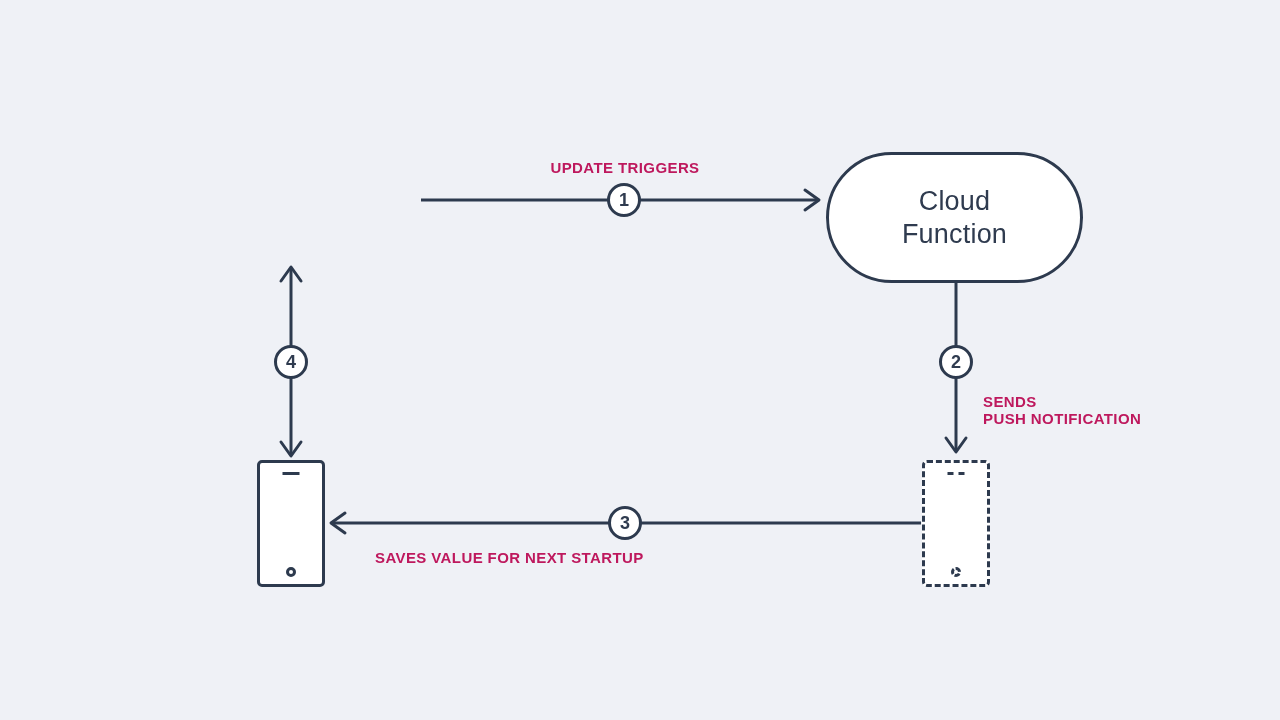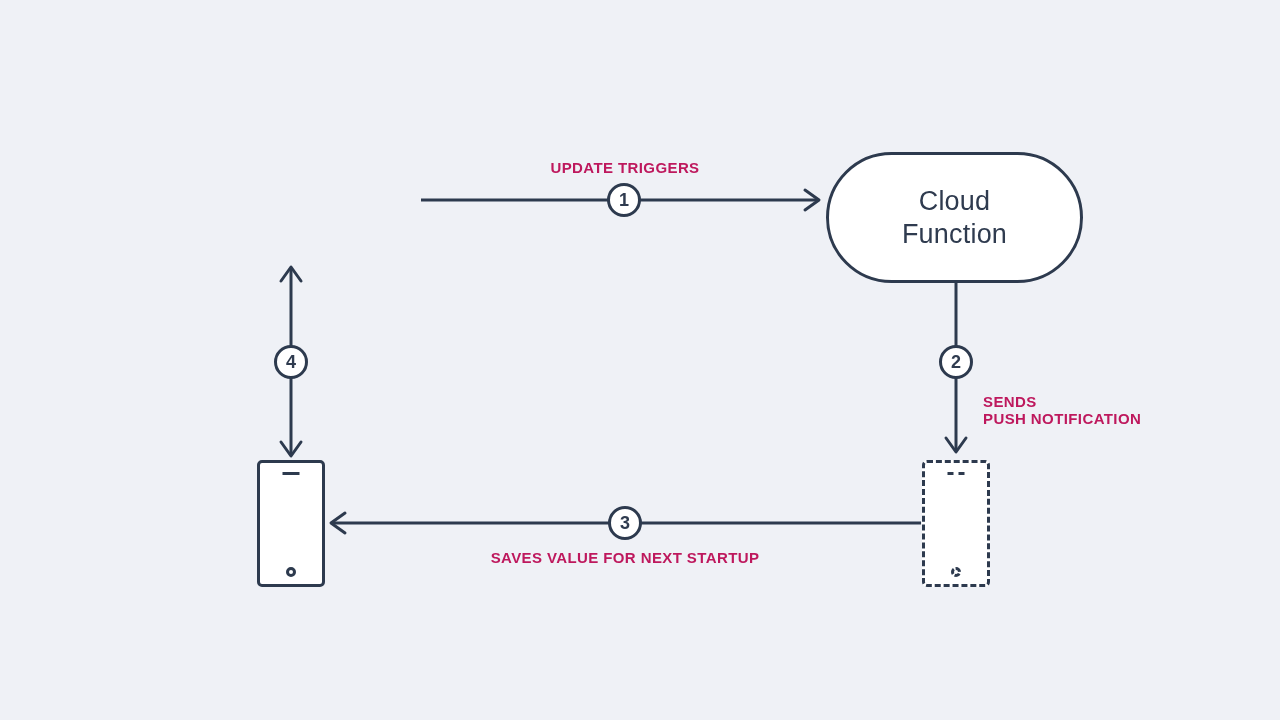--- a/index.html
+++ b/index.html
@@ -73,21 +73,21 @@
     position: absolute;
     font-size: 15px;
     font-weight: bold;
     letter-spacing: 0.4px;
     color: #be185d;
     white-space: pre-line;
     line-height: 17px;
   }
   .label-1 { left: 425px; top: 159px; width: 400px; text-align: center; }
   .label-2 { left: 983px; top: 345px; width: 220px; text-align: left; margin-top: 48px; }
-  .label-3 { left: 375px; top: 549px; width: 500px; text-align: center; }
+  .label-3 { left: 375px; top: 549px; width: 500px; text-align: left; }
   .label-4 { left: 67px;  top: 344px; width: 200px; text-align: right; }
 
   .phone {
     position: absolute;
     width: 68px; height: 127px;
     background: #ffffff;
     border: 3px solid #2d3a4e;
     border-radius: 5px;
   }
   .phone-solid  { left: 257px; top: 460px; }

